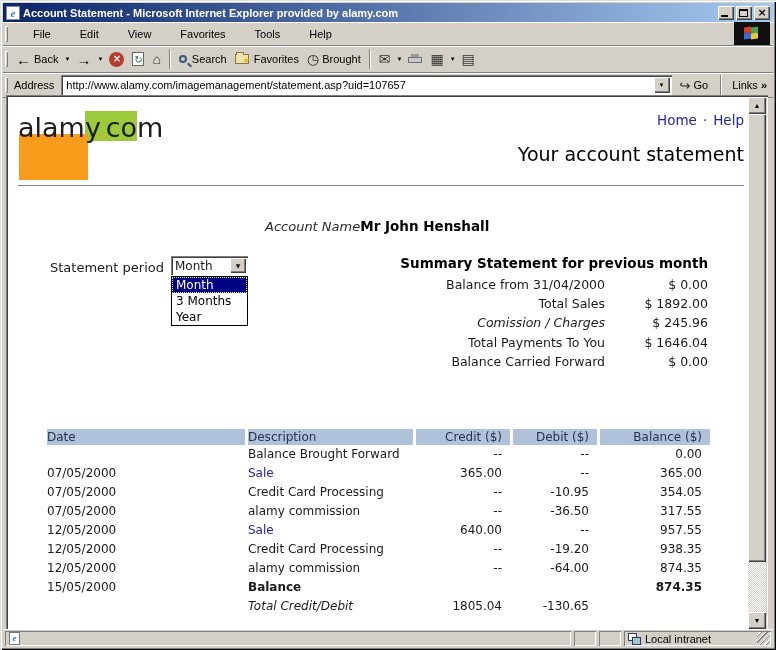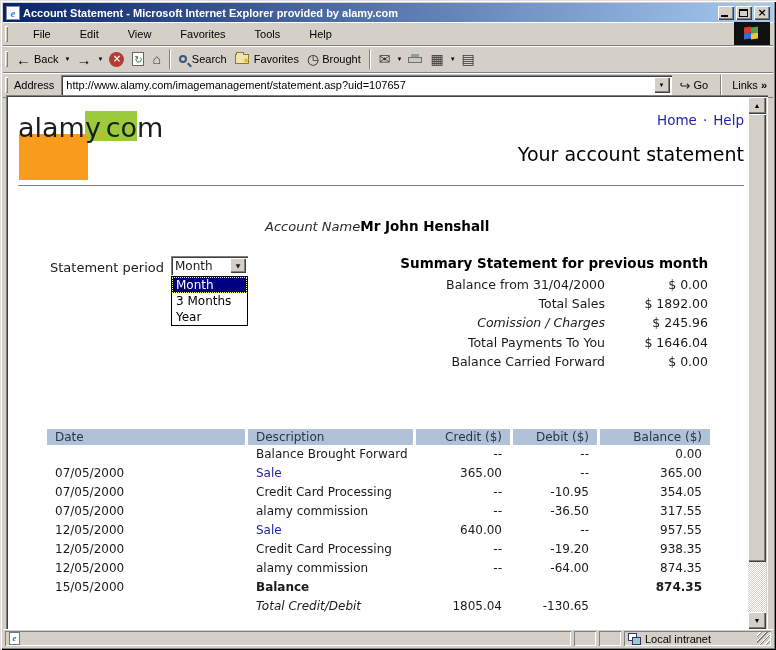--- a/index.html
+++ b/index.html
@@ -98,21 +98,21 @@
   .cs-heading { position:absolute; left:39px; top:290px; font-size:13.5px; font-weight:bold; line-height:16px; color:#000; }
   .table { position:absolute; left:39px; top:332px; width:663px; }
   .thead { height:16px; white-space:nowrap; }
   .cell { display:inline-block; vertical-align:top; height:100%; overflow:hidden; }
   .hcell { background:#b0c1da; color:#26354f; font-size:12px; line-height:16px; height:16px; }
   .c0 { width:198px; margin-right:3px; }
   .c1 { width:165px; margin-right:3px; }
   .c2 { width:94px; margin-right:3px; }
   .c3 { width:84px; margin-right:3px; }
   .c4 { width:110px; }
-  .lft { padding-left:8px; text-align:left; }
+  .lft { padding-left:0; text-align:left; }
   .rgt { padding-right:8px; text-align:right; }
   .trow { height:19px; line-height:19px; white-space:nowrap; font-size:12px; color:#1a1a1a; }
   .trow .cell { line-height:19px; }
   .sale-link { color:#2323aa; cursor:pointer; }
   .bold { font-weight:bold; }
   .ital { font-style:italic; }
 
   
   .vscroll { position:absolute; right:2px; top:2px; width:18px; height:532px;
     background-image:conic-gradient(#ffffff 25%, #d4d0c8 0 50%, #ffffff 0 75%, #d4d0c8 0); background-size:2px 2px; }

